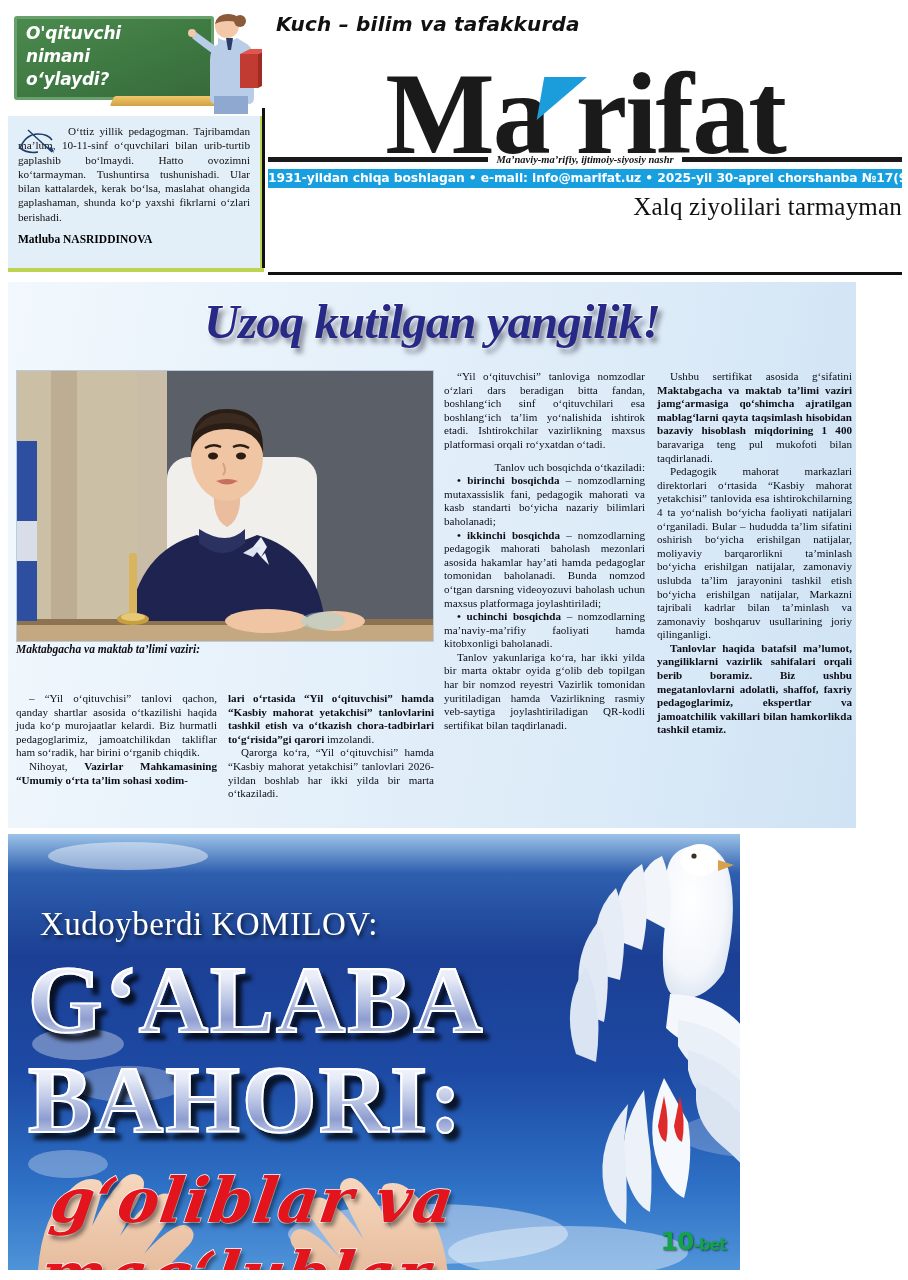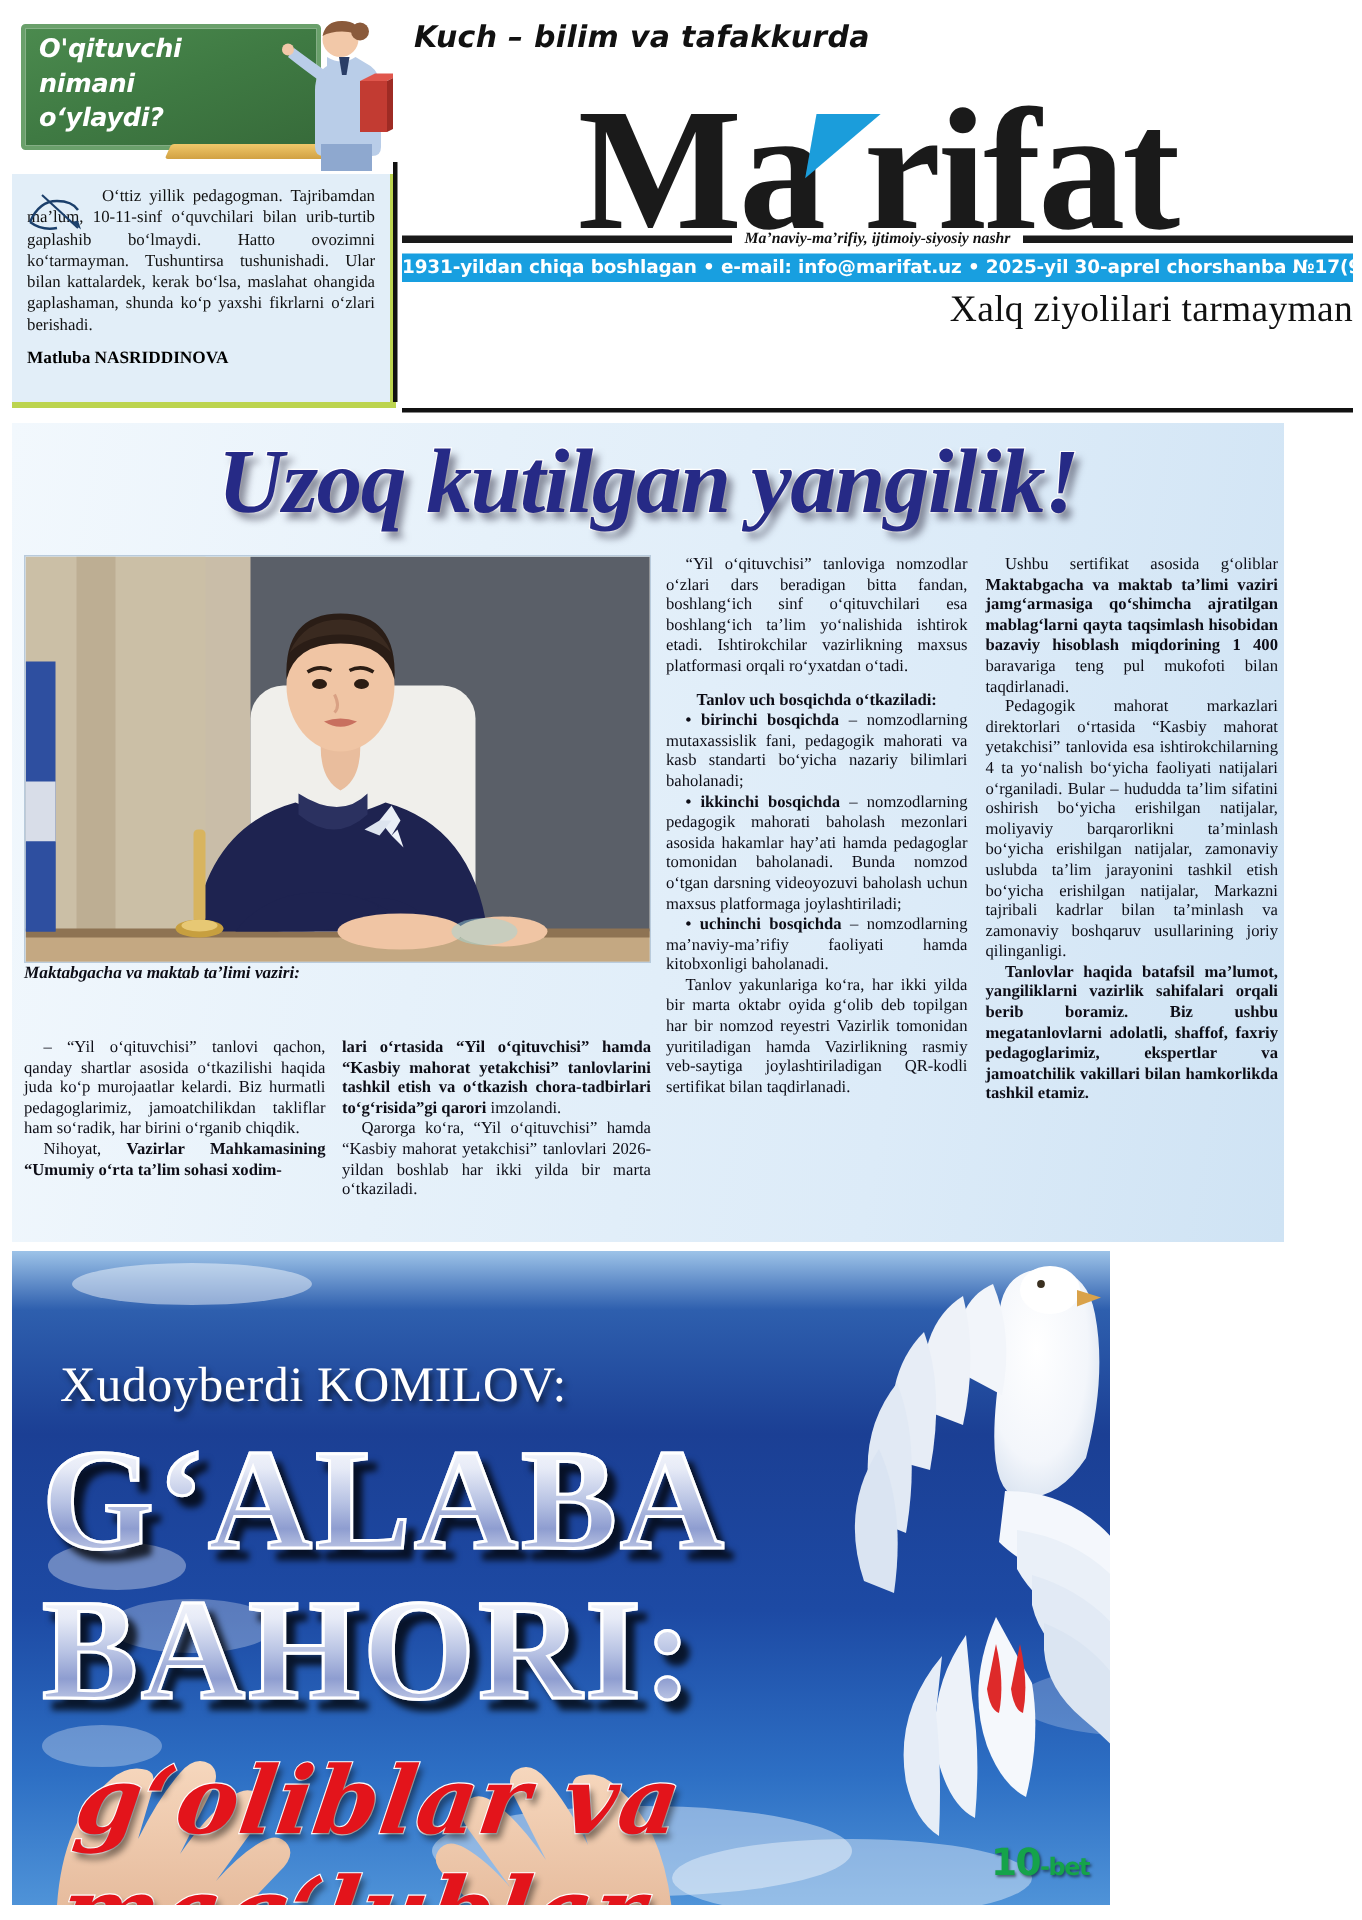--- a/index.html
+++ b/index.html
@@ -148,21 +148,21 @@
   #article {
     position: absolute; left: 8px; top: 282px; width: 848px; height: 546px;
     background: linear-gradient(100deg,#f2f8fd 0%, #e6f1fa 35%, #dcebf8 70%, #cfe3f4 100%);
   }
   #headline {
     position: absolute; left: 0; top: 6px; width: 848px;
     text-align: center;
     font-family: "Liberation Serif", "DejaVu Serif", serif;
     font-weight: 700;
     font-style: italic;
-    font-size: 61px;
+    font-size: 49px;
     line-height: 68px;
     color: #262a86;
     letter-spacing: -1px;
     -webkit-text-stroke: 1.6px #ffffff;
     paint-order: stroke fill;
     text-shadow: 4px 5px 5px rgba(60,60,80,.55);
   }
 
   #cols { position: absolute; left: 8px; top: 88px; width: 836px; height: 450px; }
 
@@ -179,21 +179,21 @@
   }
   #photo-cap-name { margin-top: 5px; font-weight: 700; font-size: 12px; line-height: 14px; }
   #photo-cap-role { font-style: italic; font-weight: 700; font-size: 11.5px; line-height: 14px; margin-bottom: 5px; }
 
   #col1-sub { position: absolute; left: 0; top: 322px; width: 418px; }
   #col1a { position: absolute; left: 0; top: 0; width: 201px; }
   #col1b { position: absolute; left: 212px; top: 0; width: 206px; }
 
   .col p { margin: 0 0 0 0; text-indent: 13px; }
   .col p.noind { text-indent: 0; }
-  .col p.center { text-indent: 0; text-align: center; font-weight: 700; }
+  .col p.center { text-indent: 0; text-align: right; font-weight: 400; }
   .col b { font-weight: 700; }
 
   
   #banner {
     position: absolute; left: 8px; top: 834px; width: 732px; height: 436px;
     overflow: hidden;
     background: linear-gradient(180deg,#9dc3e8 0%, #2e5fae 9%, #1b3f94 28%, #1d4aa4 55%, #2d6fc4 80%, #4f93d8 100%);
   }
   #banner-byline {
     position: absolute; left: 32px; top: 72px;
@@ -366,21 +366,21 @@
       <div class="col" id="col2">
         <p>“Yil o‘qituvchisi” tanloviga nomzodlar o‘zlari dars beradigan bitta fandan, boshlang‘ich sinf o‘qituvchilari esa boshlang‘ich ta’lim yo‘nalishida ishtirok etadi. Ishtirokchilar vazirlikning maxsus platformasi orqali ro‘yxatdan o‘tadi.</p>
         <p class="center" style="margin-top:9px">Tanlov uch bosqichda o‘tkaziladi:</p>
         <p><b>• birinchi bosqichda</b><span> – nomzodlarning mutaxassislik fani, pedagogik mahorati va kasb standarti bo‘yicha nazariy bilimlari baholanadi;</span></p>
         <p><b>• ikkinchi bosqichda</b><span> – nomzodlarning pedagogik mahorati baholash mezonlari asosida hakamlar hay’ati hamda pedagoglar tomonidan baholanadi. Bunda nomzod o‘tgan darsning videoyozuvi baholash uchun maxsus platformaga joylashtiriladi;</span></p>
         <p><b>• uchinchi bosqichda</b><span> – nomzodlarning ma’naviy-ma’rifiy faoliyati hamda kitobxonligi baholanadi.</span></p>
         <p>Tanlov yakunlariga ko‘ra, har ikki yilda bir marta oktabr oyida g‘olib deb topilgan har bir nomzod reyestri Vazirlik tomonidan yuritiladigan hamda Vazirlikning rasmiy veb-saytiga joylashtiriladigan QR-kodli sertifikat bilan taqdirlanadi.</p>
       </div>
 
       <div class="col" id="col3">
-        <p><span>Ushbu sertifikat asosida g‘oliblar </span><b>Maktabgacha va maktab ta’limi vaziri jamg‘armasiga qo‘shimcha ajratilgan mablag‘larni qayta taqsimlash hisobidan bazaviy hisoblash miqdorining 1 400</b><span> baravariga teng pul mukofoti bilan taqdirlanadi.</span></p>
+        <p><span>Ushbu sertifikat asosida g‘sifatini </span><b>Maktabgacha va maktab ta’limi vaziri jamg‘armasiga qo‘shimcha ajratilgan mablag‘larni qayta taqsimlash hisobidan bazaviy hisoblash miqdorining 1 400</b><span> baravariga teng pul mukofoti bilan taqdirlanadi.</span></p>
         <p>Pedagogik mahorat markazlari direktorlari o‘rtasida “Kasbiy mahorat yetakchisi” tanlovida esa ishtirokchilarning 4 ta yo‘nalish bo‘yicha faoliyati natijalari o‘rganiladi. Bular – hududda ta’lim sifatini oshirish bo‘yicha erishilgan natijalar, moliyaviy barqarorlikni ta’minlash bo‘yicha erishilgan natijalar, zamonaviy uslubda ta’lim jarayonini tashkil etish bo‘yicha erishilgan natijalar, Markazni tajribali kadrlar bilan ta’minlash va zamonaviy boshqaruv usullarining joriy qilinganligi.</p>
         <p><b>Tanlovlar haqida batafsil ma’lumot, yangiliklarni vazirlik sahifalari orqali berib boramiz. Biz ushbu megatanlovlarni adolatli, shaffof, faxriy pedagoglarimiz, ekspertlar va jamoatchilik vakillari bilan hamkorlikda tashkil etamiz.</b></p>
       </div>
 
     </div>
   </div>
 
   <div id="banner">
 
     <svg style="position:absolute;left:0;top:0" width="848" height="436">

